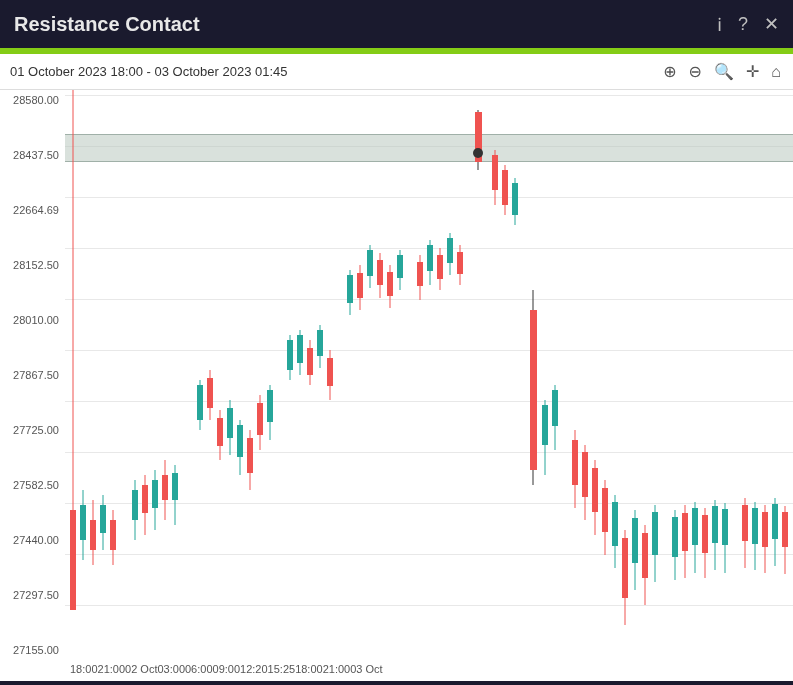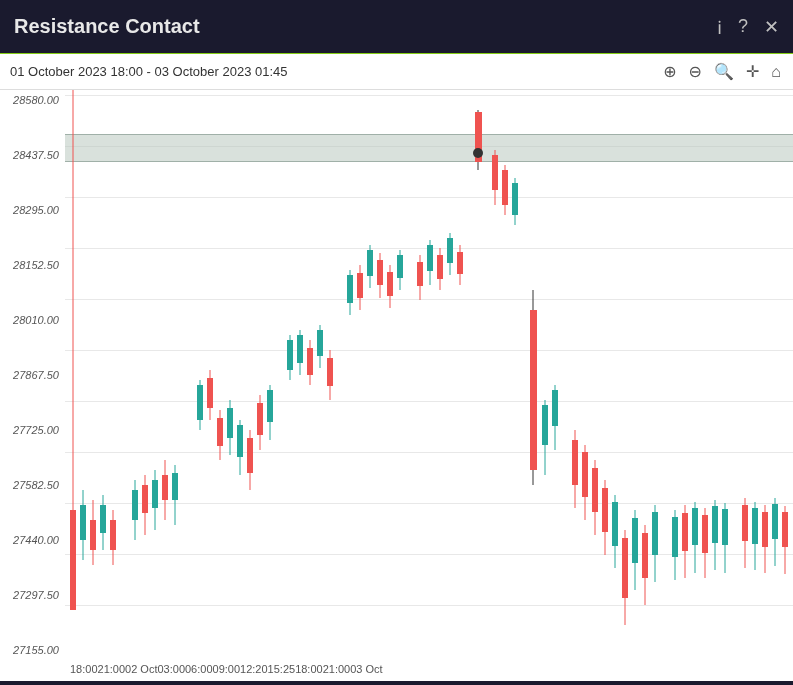--- a/index.html
+++ b/index.html
@@ -6,21 +6,21 @@
     body { background: #1a1a2e; font-family: Arial, sans-serif; width: 793px; height: 685px; overflow: hidden; }
 
     .header {
       background: #1a1a2e;
       color: #e0e0e0;
       display: flex;
       align-items: center;
       justify-content: space-between;
       padding: 8px 14px;
       height: 54px;
-      border-bottom: 1px solid #84cc16;
+      border-bottom: 6px solid #84cc16;
     }
     .header-title {
       font-size: 20px;
       font-weight: bold;
       color: #e8e8e8;
     }
     .header-icons {
       display: flex;
       gap: 16px;
       align-items: center;
@@ -75,21 +75,20 @@
     .y-axis {
       position: absolute;
       left: 0;
       top: 0;
       width: 65px;
       height: 100%;
       display: flex;
       flex-direction: column;
       justify-content: space-between;
       padding: 5px 0 25px 0;
-      font-style: italic;
     }
     .y-label {
       font-size: 11px;
       color: #555;
       text-align: right;
       padding-right: 6px;
       line-height: 1;
     }
 
     .x-axis {
@@ -156,21 +155,21 @@
       <span class="tool-icon">✛</span>
       <span class="tool-icon">⌂</span>
     </div>
   </div>
 
   <div class="chart-area">
 
     <div class="y-axis">
       <span class="y-label">28580.00</span>
       <span class="y-label">28437.50</span>
-      <span class="y-label">28295.00</span>
+      <span class="y-label">22664.69</span>
       <span class="y-label">28152.50</span>
       <span class="y-label">28010.00</span>
       <span class="y-label">27867.50</span>
       <span class="y-label">27725.00</span>
       <span class="y-label">27582.50</span>
       <span class="y-label">27440.00</span>
       <span class="y-label">27297.50</span>
       <span class="y-label">27155.00</span>
     </div>
 

